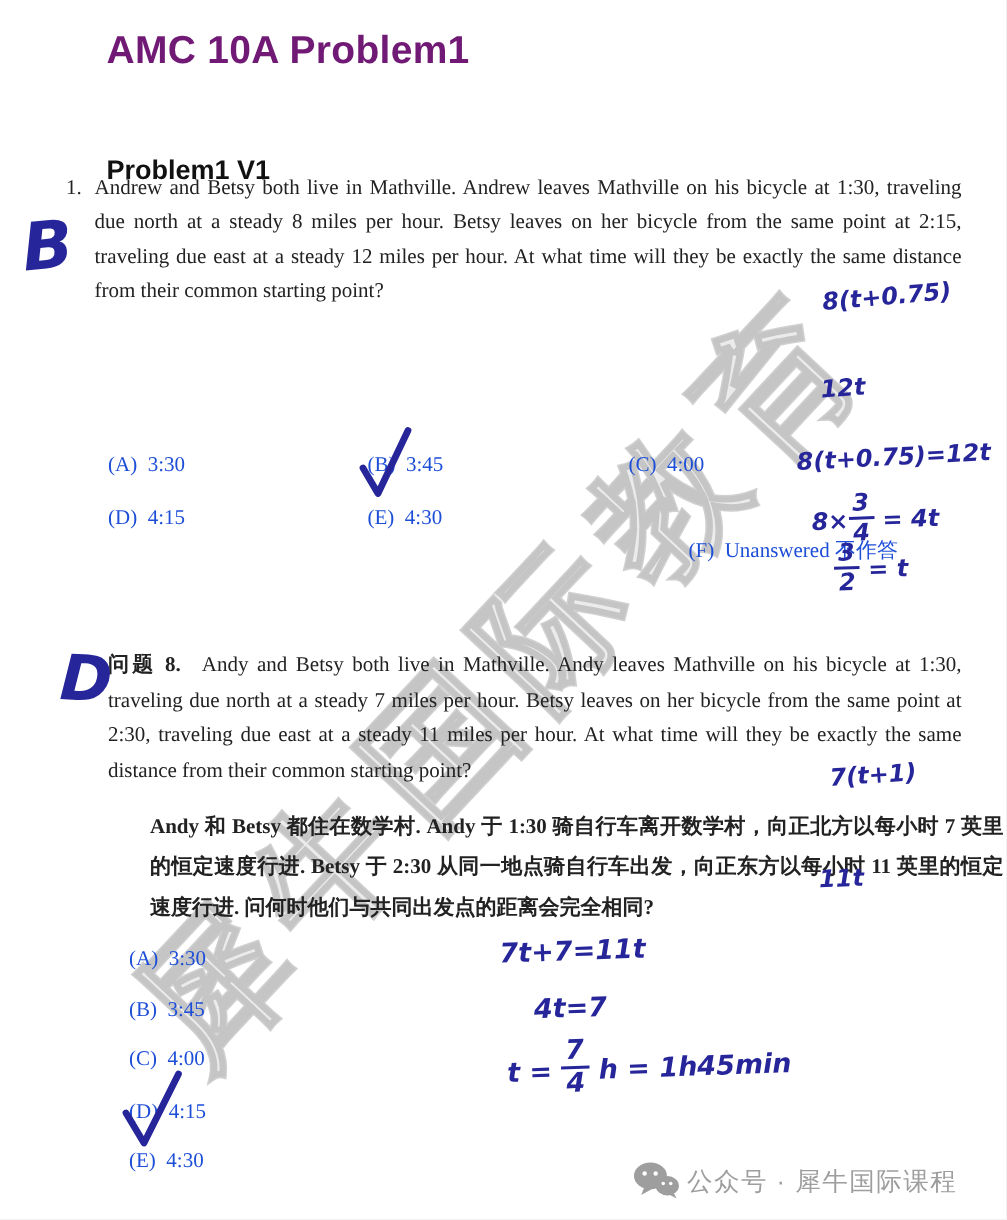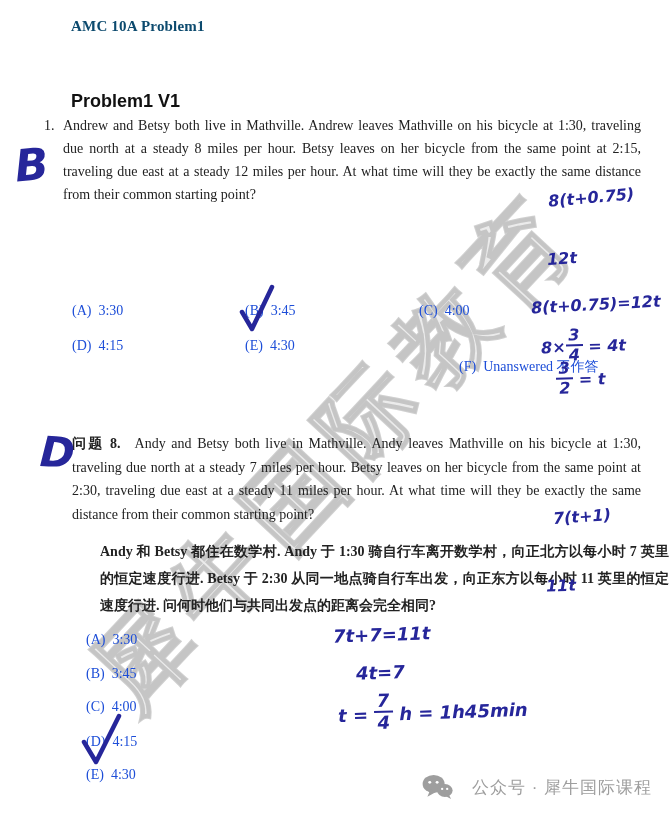--- a/index.html
+++ b/index.html
@@ -8,27 +8,27 @@
     width:671px;height:813px;
     background:#ffffff;
     overflow:hidden;
     font-family:"Liberation Serif", serif;
     color:#1a1a1a;
   }
   .abs{position:absolute;}
   
   .doc-title{
     left:71px;top:18px;
-    font-family:Liberation Serif, serif;
-    font-weight:bold;font-size:15px;color:#0c4a6e;
+    font-family:Liberation Sans, sans-serif;
+    font-weight:bold;font-size:26px;color:#701a75;
     letter-spacing:.2px;
   }
   .sec-heading{
     font-family:"Liberation Sans", sans-serif;
-    font-weight:bold;font-size:18px;color:#111;
+    font-weight:bold;font-size:18px;color:#111;margin-top:12px;
   }
   .v1-heading{left:71px;top:91px;}
   .v2-heading{left:71px;top:400px;}
   
   .para{
     font-size:14px;line-height:23px;
     text-align:justify;color:#222;
   }
   .v1-para{left:63px;top:114px;width:578px;}
   .v1-num{left:44px;top:114px;font-size:14px;line-height:23px;}
@@ -58,21 +58,21 @@
     transform:rotate(-47deg);
     font-size:96px;letter-spacing:14px;text-align:center;
     font-weight:bold;
     color:rgba(190,190,190,0.30);
     -webkit-text-stroke:2px rgba(150,150,150,0.45);
     pointer-events:none;white-space:nowrap;
   }
   
   .footer{
     left:422px;top:772px;height:30px;
-    display:flex;align-items:center;gap:19px;
+    display:flex;align-items:center;gap:5px;
     color:#9e9e9e;
     font-family:"Liberation Sans", sans-serif;
     font-size:17px;letter-spacing:1px;
   }
   svg.check{overflow:visible;}
 </style>
 </head>
 <body>
 
 <div class="page">

